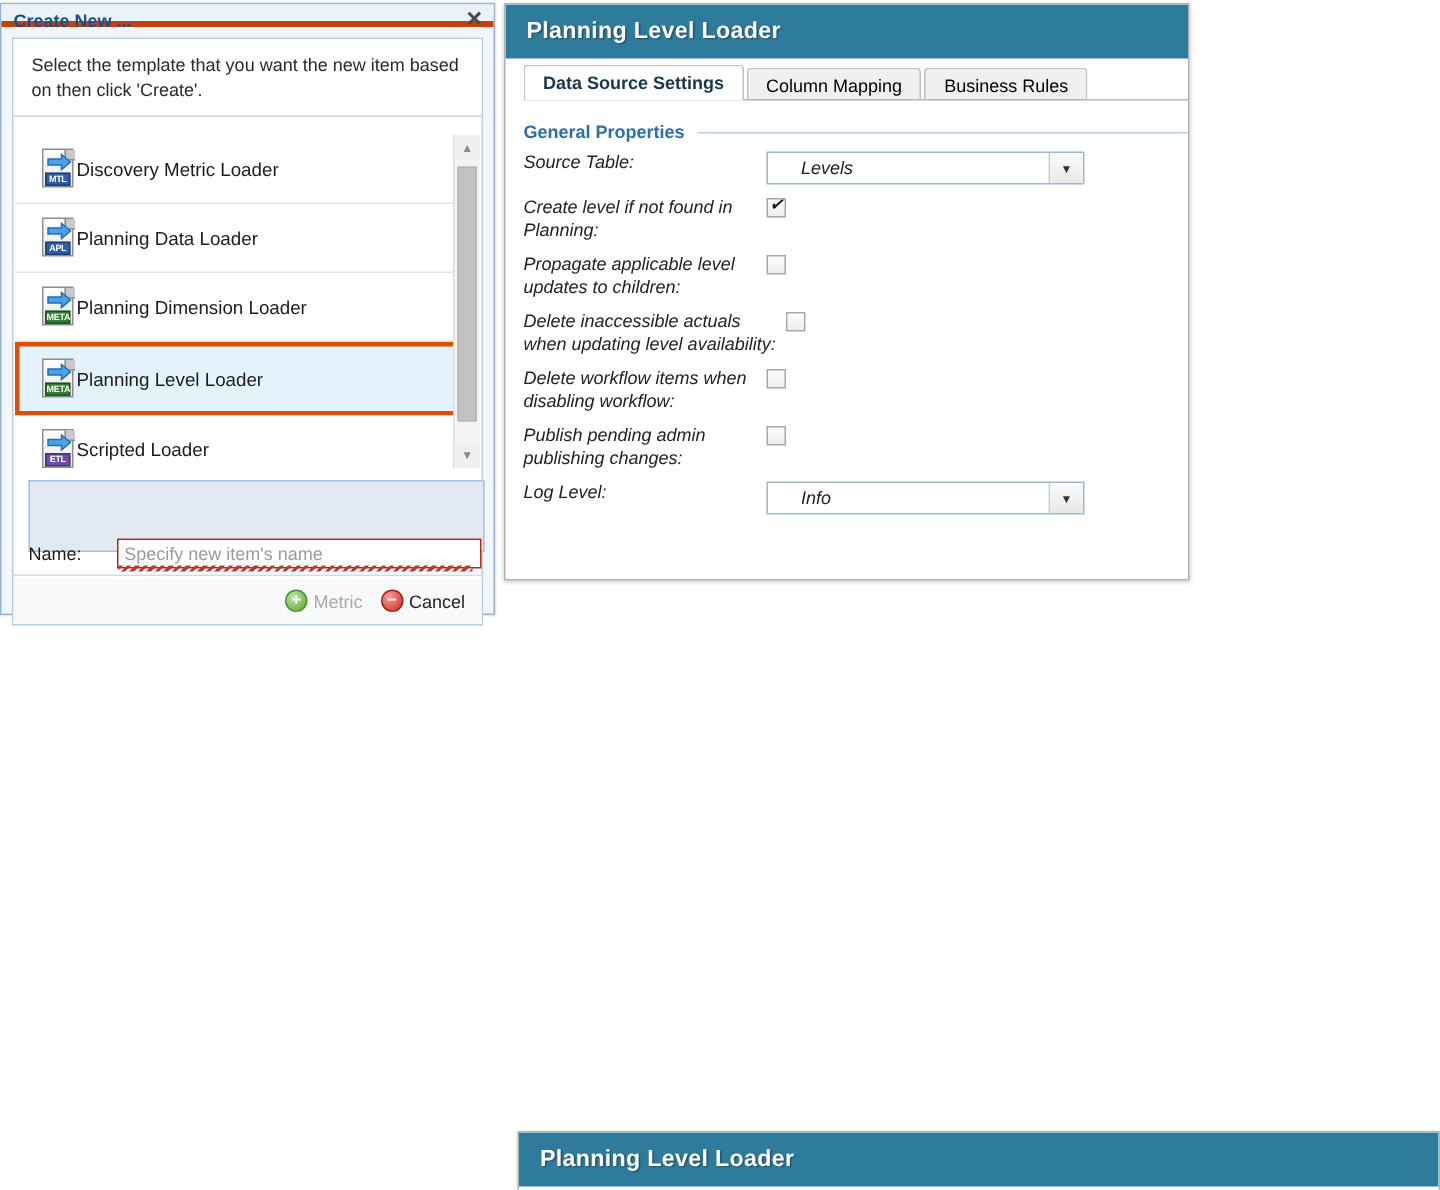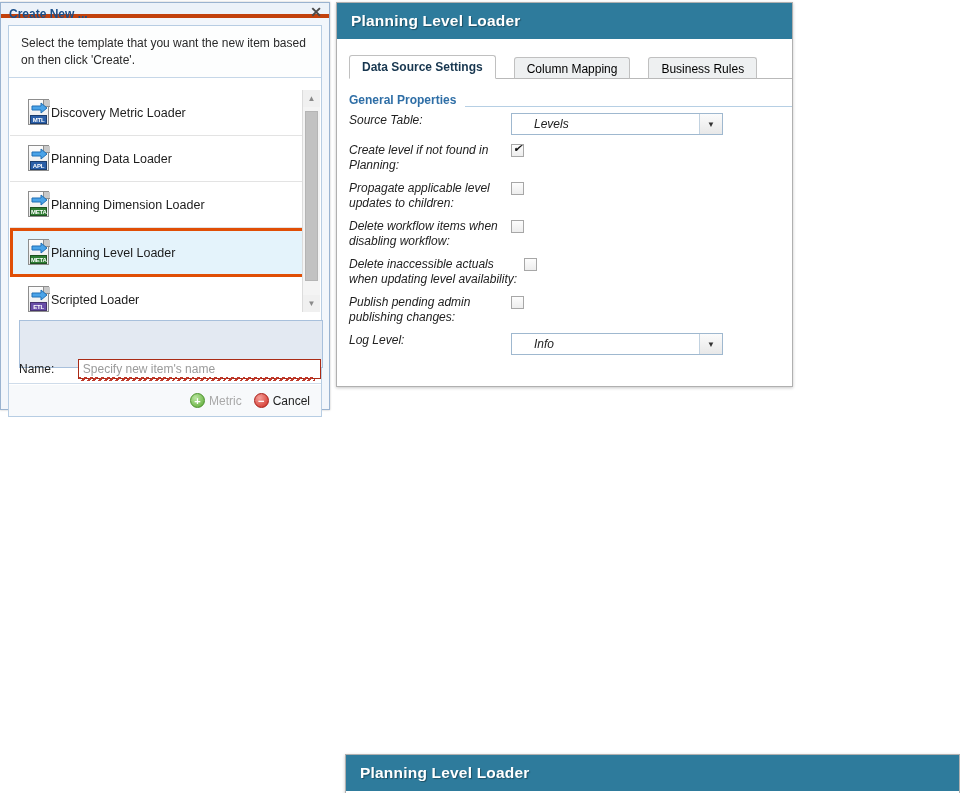--- a/index.html
+++ b/index.html
@@ -175,23 +175,22 @@
     color:#ffffff;
     font-size:15.5px;
     font-weight:bold;
     padding:9px 0 9px 14px;
     text-shadow:1px 1px 1px rgba(0,0,0,.35);
     letter-spacing:.2px;
   }
   .tabstrip{
     display:flex;align-items:flex-end;
     height:24px;
-    margin:16px 0 0 12px;
-    position:relative;
-    gap:16px;
+    margin:4px 0 0 12px;
+    position:relative;
   }
   .tabstrip:after{
     content:"";position:absolute;left:0;bottom:0;right:-2000px;height:1px;background:#b9b9b9;
   }
   .tab{
     height:22px;line-height:22px;
     padding:0 12px;
     font-size:12px;
     color:#000000;
     background:#eef0f1;
@@ -204,21 +203,21 @@
   }
   .tab.active{
     background:#ffffff;
     color:#17364f;
     font-weight:bold;
     border-bottom:1px solid #ffffff;
     height:24px;line-height:23px;
     z-index:2;
   }
   .section-title{
-    display:flex;align-items:flex-end;
+    display:flex;align-items:center;
     color:#2e6ea6;font-weight:bold;font-size:12px;
     margin:14px 0 6px 12px;
   }
   .section-title .rule{
     flex:1;height:1px;background:#b6cfe4;margin-left:9px;
   }
 
   
   #ds-panel{left:336px;top:2px;width:457px;height:385px;}
   .form-row{display:flex;align-items:flex-start;margin:0 0 8px 12px;font-style:italic;}
@@ -388,26 +387,26 @@
     <span class="form-lbl">Create level if not found in Planning:</span>
     <span class="cb checked"></span>
   </div>
 
   <div class="form-row">
     <span class="form-lbl">Propagate applicable level updates to children:</span>
     <span class="cb"></span>
   </div>
 
   <div class="form-row">
+    <span class="form-lbl" style="width:175px">Delete inaccessible actuals when updating level availability:</span>
+    <span class="cb"></span>
+  </div>
+
+  <div class="form-row">
     <span class="form-lbl">Delete workflow items when disabling workflow:</span>
-    <span class="cb"></span>
-  </div>
-
-  <div class="form-row">
-    <span class="form-lbl" style="width:175px">Delete inaccessible actuals when updating level availability:</span>
     <span class="cb"></span>
   </div>
 
   <div class="form-row">
     <span class="form-lbl">Publish pending admin publishing changes:</span>
     <span class="cb"></span>
   </div>
 
   <div class="form-row">
     <span class="form-lbl">Log Level:</span>

